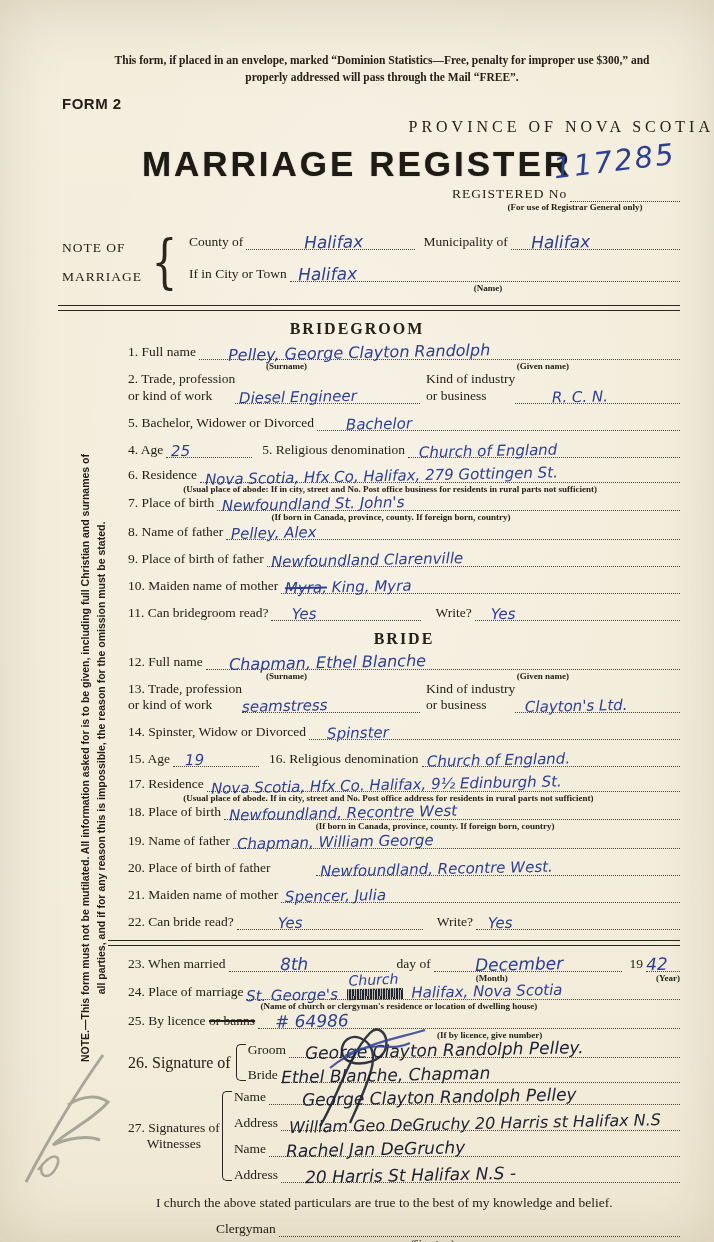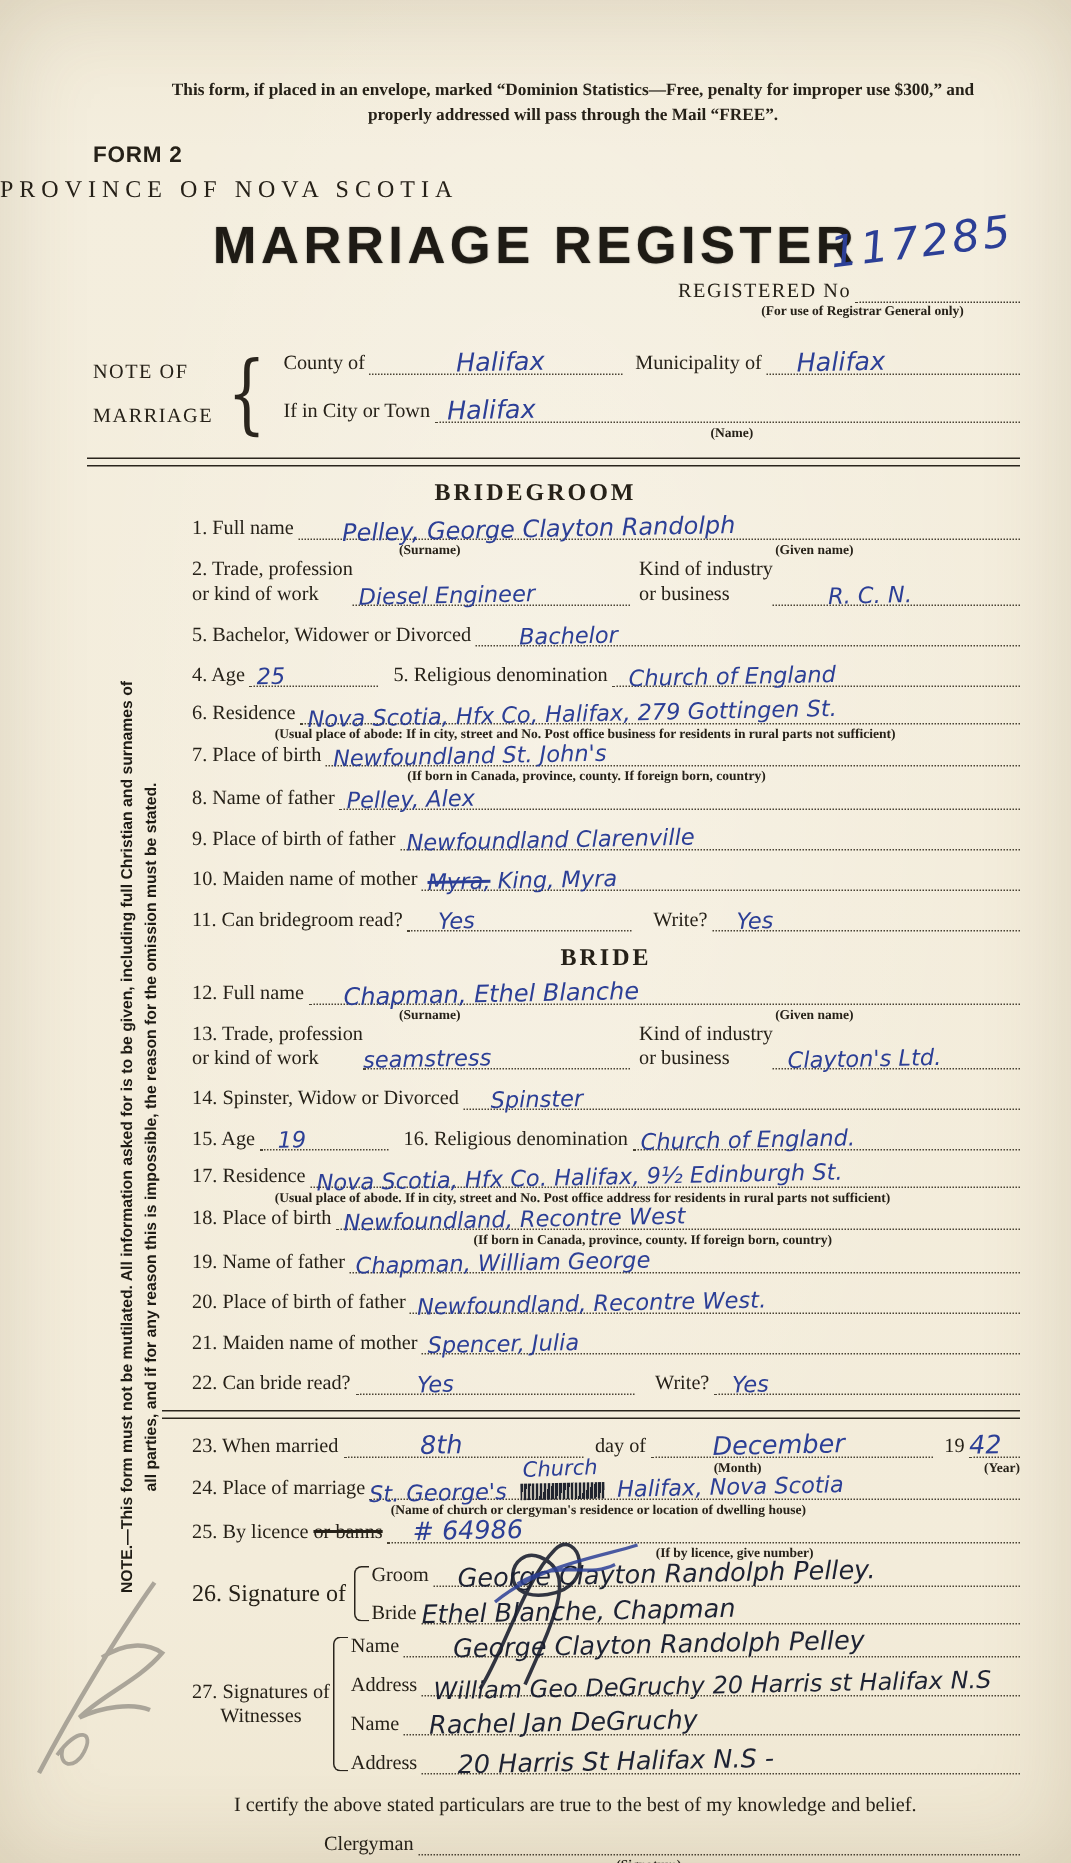--- a/index.html
+++ b/index.html
@@ -8,21 +8,21 @@
     background:
       radial-gradient(ellipse at 50% 40%, rgba(255,255,255,.25), rgba(0,0,0,0) 60%),
       linear-gradient(180deg,#f0e9d6 0%,#f4eede 8%,#f3ecda 85%,#efe7d2 100%);
     box-shadow: inset 0 0 60px rgba(110,90,50,.18);
     font-family:"Liberation Serif", serif; color:#262118;
   }
   .notice{padding-top:52px; margin:0 60px 0 110px; text-align:center;
     font-weight:bold; font-size:11.5px; line-height:1.45;}
   .form-label{margin:10px 0 0 62px; font-family:"Liberation Sans",sans-serif;
     font-weight:bold; font-size:15px; letter-spacing:.5px;}
-  .province{text-align:left; margin-top:6px; font-size:16px; letter-spacing:4px;}
+  .province{text-align:right; margin-top:6px; font-size:16px; letter-spacing:4px;}
   .title-row{position:relative; text-align:center; margin-top:8px;}
   .title{font-family:"Liberation Sans",sans-serif; font-weight:bold; font-size:35px;
     letter-spacing:3px; color:#1e1b15; text-shadow:0 0 1px rgba(30,27,21,.6);}
   .hand{font-family:"DejaVu Sans",sans-serif; font-style:italic; color:#2c3f96; white-space:nowrap;}
   .hand.black{color:#1d2233;}
   .hand-number{position:absolute; right:38px; top:0px; font-size:29px; transform:rotate(-7deg); letter-spacing:2px;}
   .reg-line{display:flex; align-items:flex-end; margin:2px 34px 0 452px; font-size:13.5px; letter-spacing:1px;}
   .reg-note{margin:0 34px 0 470px; text-align:center; font-weight:bold; font-size:9px;}
   .dots{flex:1; border-bottom:1.6px dotted #3e382c; height:14px; position:relative;}
   .fill{flex:1; border-bottom:1.4px dotted #4a4334; height:15px; position:relative;}
@@ -291,21 +291,21 @@
       <span style="margin-left:34%;">(If born in Canada, province, county.   If foreign born, country)</span>
     </div>
 
     <div class="row" style="margin-top:2px;">
       <span class="lbl">19.  Name of father</span>
       <span class="fill">
         <span class="hand" style="left:1%;">Chapman, William George</span>
       </span>
     </div>
 
-    <div class="row" style="margin-top:11px;">
+    <div class="row" style="margin-top:11px;gap:43px;">
       <span class="lbl">20.  Place of birth of father</span>
       <span class="fill">
         <span class="hand" style="left:1%;">Newfoundland, Recontre West.</span>
       </span>
     </div>
 
     <div class="row" style="margin-top:11px;">
       <span class="lbl">21.  Maiden name of mother</span>
       <span class="fill">
         <span class="hand" style="left:1%;">Spencer, Julia</span>
@@ -410,21 +410,21 @@
         </div>
         <div class="row" style="margin-top:10px;">
           <span class="lbl">Address</span>
           <span class="fill">
             <span class="hand black" style="left:6%; font-size:17px;">20 Harris St Halifax N.S -</span>
           </span>
         </div>
       </div>
     </div>
 
-    <div style="margin:12px 0 0 28px; font-size:13.5px;">I certify the above stated particulars are true to the best of my knowledge and belief.</div>
+    <div style="margin:12px 0 0 28px; font-size:13.5px;">I church the above stated particulars are true to the best of my knowledge and belief.</div>
 
     <div class="clergy">
       <div class="row" style="margin-top:10px;">
         <span class="lbl">Clergyman</span>
         <span class="fill"></span>
       </div>
       <div class="cap-row">
         <span style="margin-left:42%;">(Signature)</span>
       </div>
 

